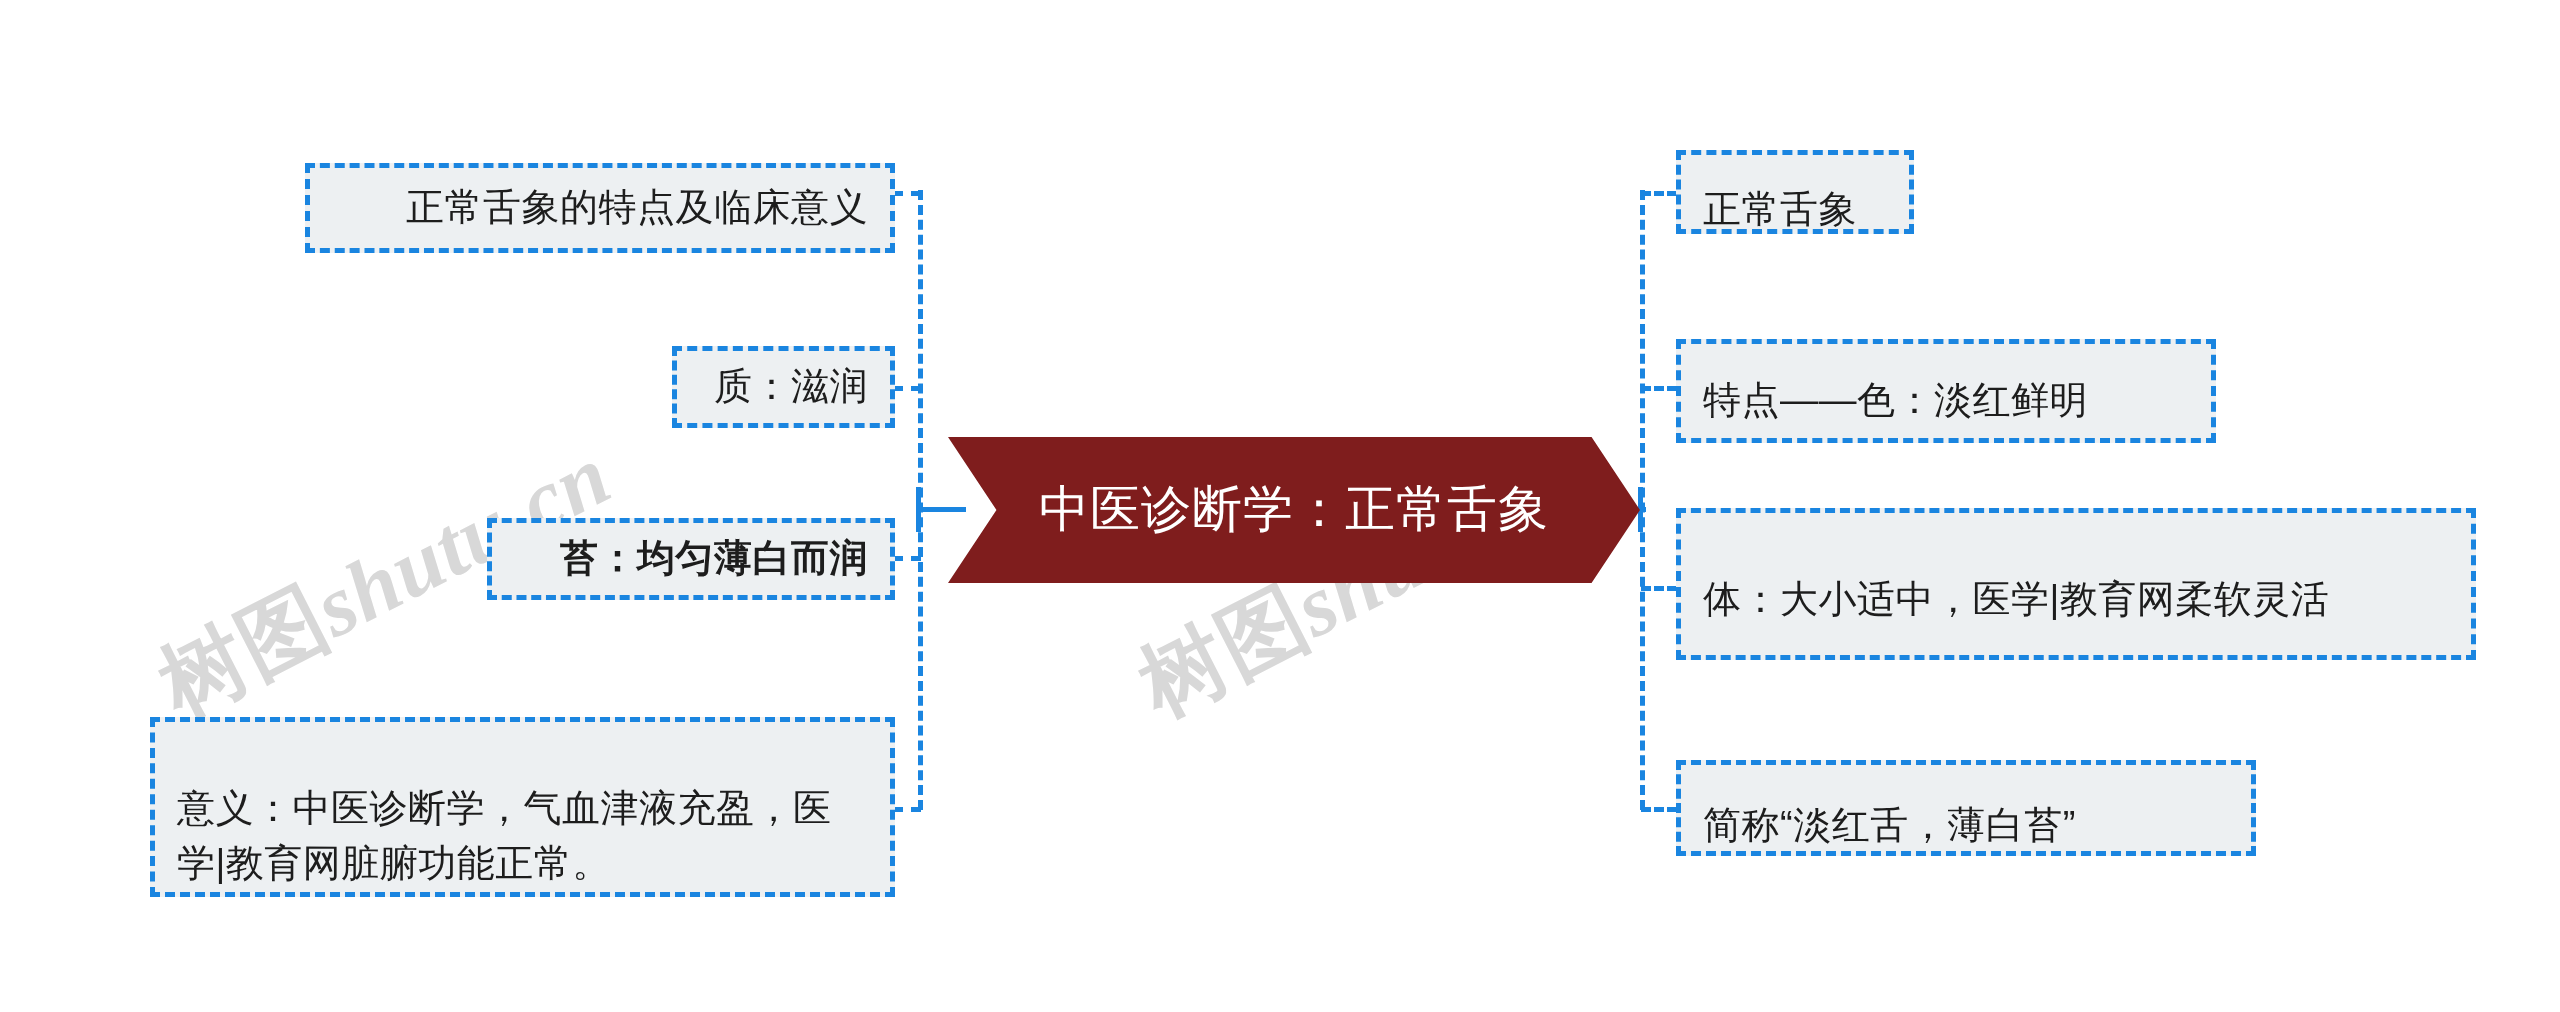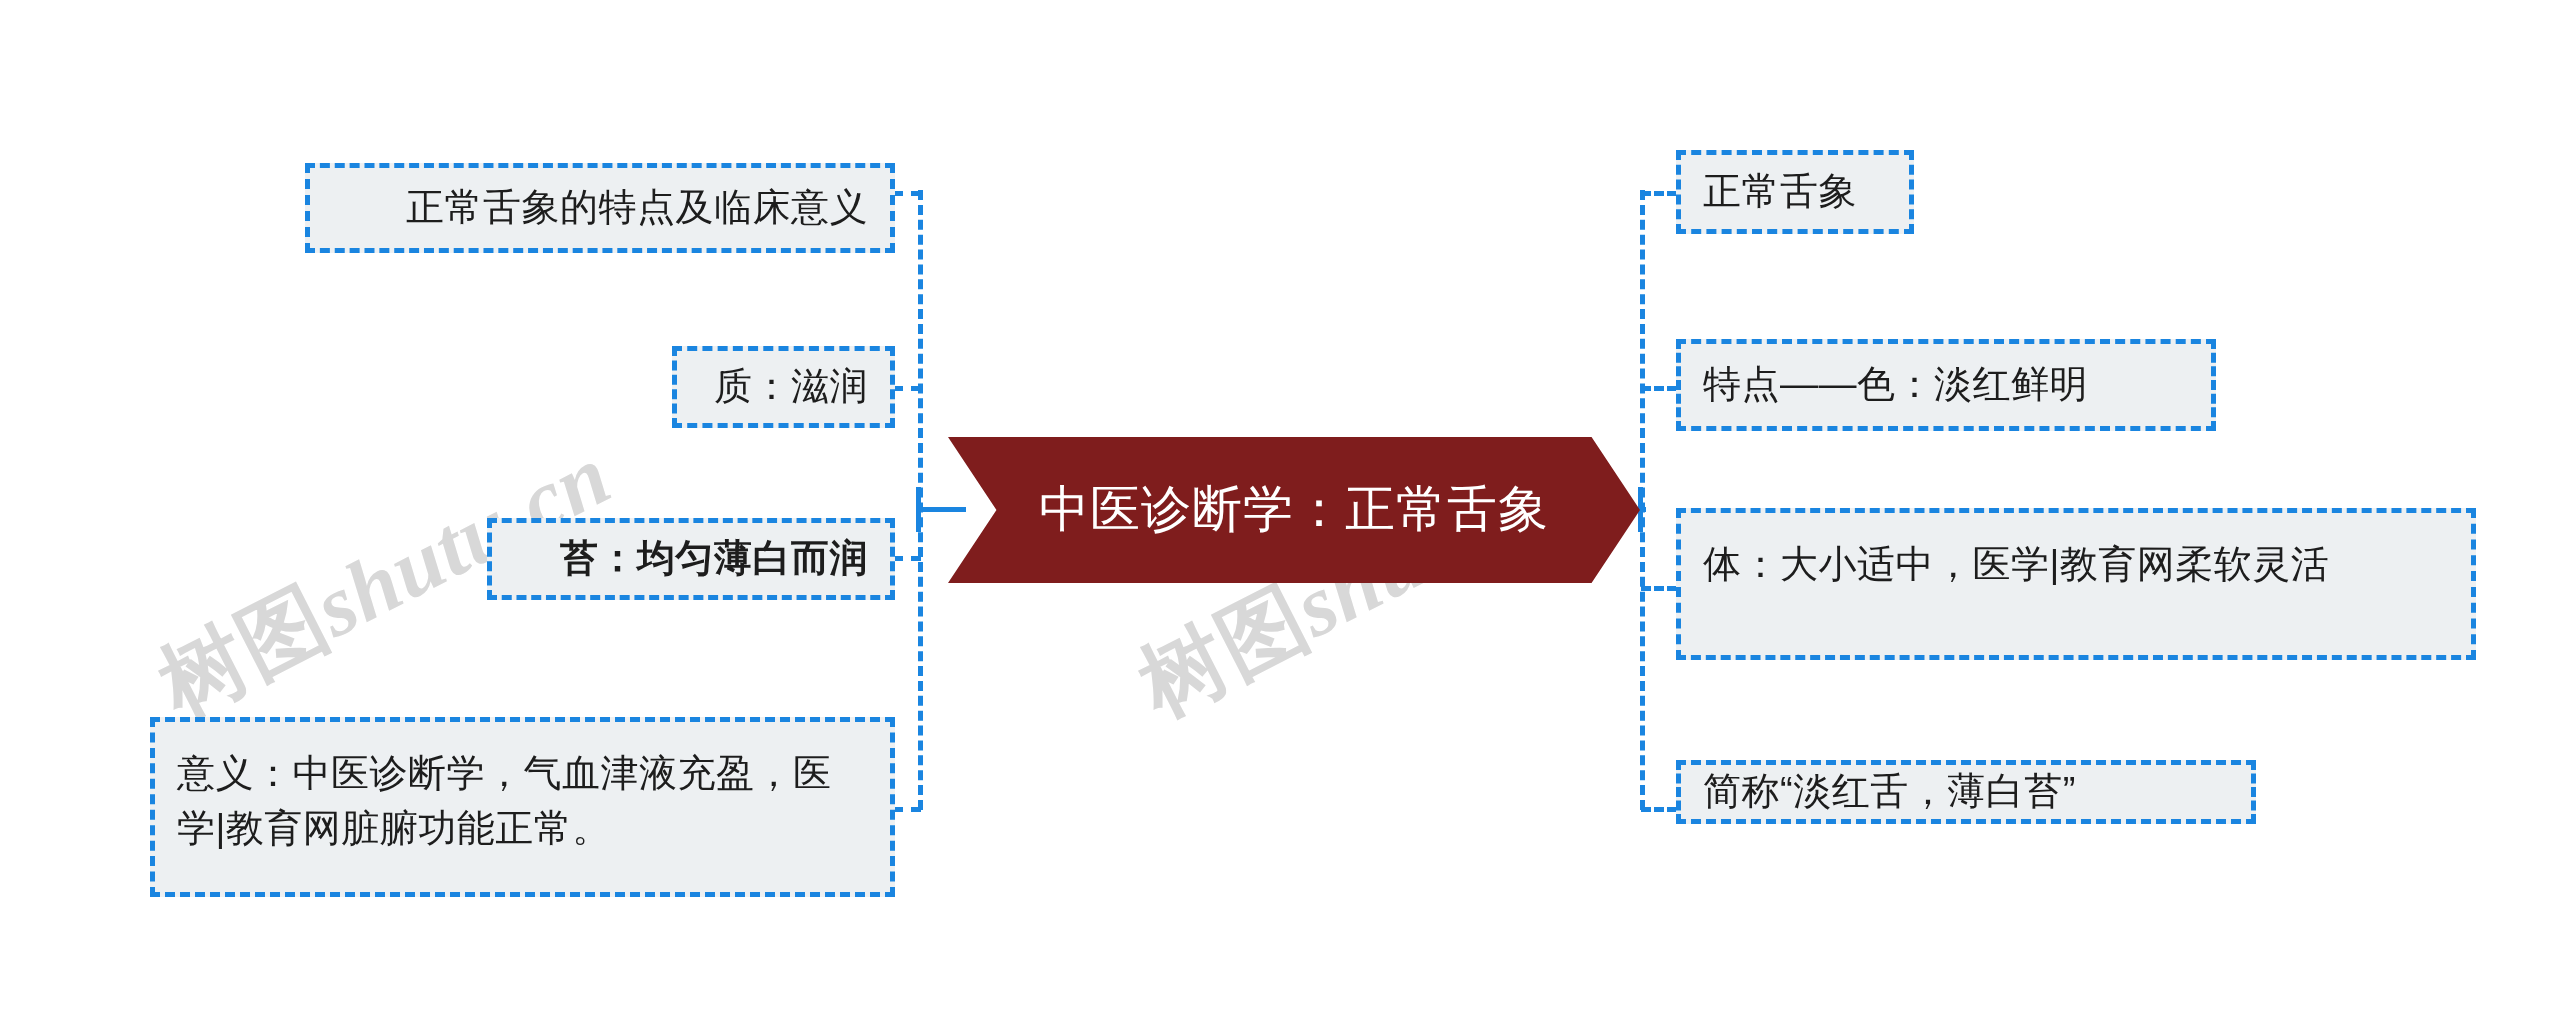--- a/index.html
+++ b/index.html
@@ -100,21 +100,21 @@
   }
   .node .node-label {
     font-size: 38px;
     line-height: 1.45;
     color: #1d1d1d;
     letter-spacing: 0.5px;
   }
   .node.right-align { justify-content: flex-end; }
   .node.right-align .node-label { text-align: right; }
   .node.left-align  { justify-content: flex-start; }
-  .node.left-align  .node-label { text-align: left; }
+  .node.left-align  .node-label { text-align: left; margin-top: 35px; }
   .node.two-line { align-items: flex-start; padding-top: 24px; }
 </style>
 </head>
 <body>
 
 <div id="canvas">
 
   <div class="watermark" id="wm-left"><span class="wm-cjk">树图</span><span>shutu.cn</span></div>
   <div class="watermark" id="wm-right"><span class="wm-cjk">树图</span><span>shutu.cn</span></div>
 
@@ -158,25 +158,25 @@
   </div>
 
   <div class="node left-align two-line" style="left:150px; top:717px; width:745px; height:180px;">
     <span class="node-label">意义：中医诊断学，气血津液充盈，医学|教育网脏腑功能正常。</span>
   </div>
 
   <div class="node left-align" style="left:1676px; top:150px; width:238px; height:84px;">
     <span class="node-label">正常舌象</span>
   </div>
 
-  <div class="node left-align" style="left:1676px; top:339px; width:540px; height:92px;">
+  <div class="node left-align" style="left:1676px; top:339px; width:540px; height:104px;align-items:flex-end;">
     <span class="node-label">特点——色：淡红鲜明</span>
   </div>
 
   <div class="node left-align two-line" style="left:1676px; top:508px; width:800px; height:152px;">
     <span class="node-label">体：大小适中，医学|教育网柔软灵活</span>
   </div>
 
-  <div class="node left-align" style="left:1676px; top:760px; width:580px; height:64px;">
+  <div class="node left-align" style="left:1676px; top:760px; width:580px; height:96px;">
     <span class="node-label">简称“淡红舌，薄白苔”</span>
   </div>
 
 </div>
 
 </body></html>

